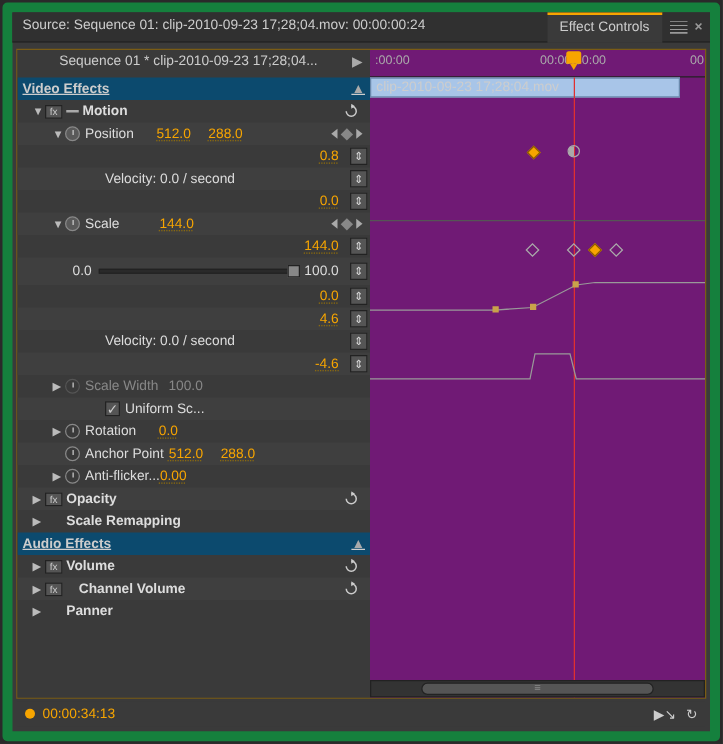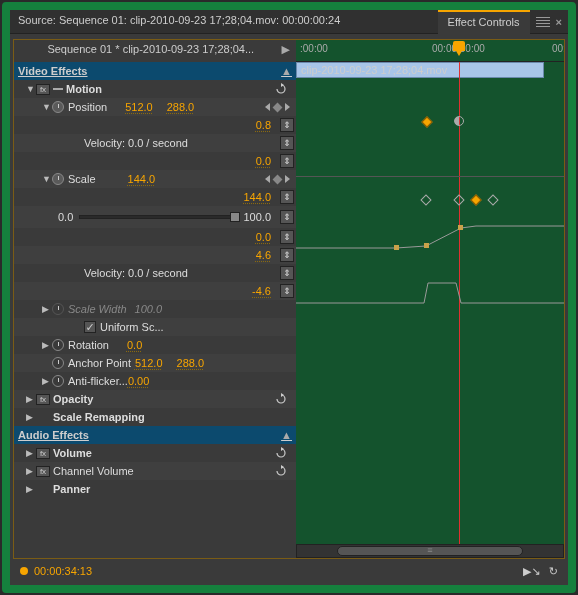--- a/index.html
+++ b/index.html
@@ -13,21 +13,21 @@
   .tab-icons { display: flex; align-items: center; padding: 0 6px; gap: 6px; background: #303030; border-bottom: 1px solid #222;}
   .menu-lines { width: 14px; height: 10px; background: repeating-linear-gradient(#999,#999 1px,transparent 1px,transparent 3px); }
   .x-close { color:#999; font-weight:bold; }
 
   
   .gold-frame { position:absolute; left:3px; right:3px; top:29px; bottom:26px; border:1px solid #7a5c15; pointer-events:none; }
 
   
   .content { position: absolute; left: 4px; right: 4px; top: 30px; bottom: 27px; display: flex; }
   .left-pane { width: 282px; background:#3a3a3a; display:flex; flex-direction:column; overflow:hidden;}
-  .right-pane { flex:1; position:relative; background:#14532d; overflow:hidden;text-decoration:underline;}
+  .right-pane { flex:1; position:relative; background:#701a75; overflow:hidden;text-decoration:underline;}
 
   .seq-row { height:22px; padding:3px 6px; color:#bbb; white-space:nowrap; overflow:hidden;text-align:center; }
 
   .section-head { height:18px; background:#0c4a6e; display:flex; align-items:center; padding:0 4px; font-weight:bold; position:relative;text-decoration:underline;}
   .section-head .arrow { margin-left:auto; color:#aaa; }
   
   .prop-row { height:18px; display:flex; align-items:center; padding:0 2px; position:relative; }
   .prop-row.alt { background:#3f3f3f; }
   .indent1 { padding-left:12px; }
   .indent2 { padding-left:28px; }
@@ -36,21 +36,21 @@
 
   .twisty { width:10px; color:#bbb; font-size:9px; display:inline-block;}
   .fx-badge { display:inline-flex; align-items:center; justify-content:center; width:14px; height:11px; background:#555; border:1px solid #222; font-size:8px; color:#ccc; margin-right:3px;}
   .fx-line { display:inline-block; width:10px; height:6px; margin-right:3px; position:relative;}
   .fx-line::before{content:"";position:absolute;left:0;right:0;top:2px;height:2px;background:#aaa;}
   .stopwatch { width:12px; height:12px; border:1px solid #888; border-radius:50%; display:inline-block; position:relative; margin-right:4px; background:#3a3a3a;}
   .stopwatch.on{ background:#5a5a5a;}
   .stopwatch::after{content:"";position:absolute;left:5px;top:2px;width:1px;height:4px;background:#ccc;}
   .label { color:#ddd; }
   .hot { color:#f7a500; text-decoration: underline dotted #8a6a10; text-underline-offset:2px;}
-  .dim { color:#888;font-style:italic; }
+  .dim { color:#888; }
   .reset { margin-left:auto; margin-right:6px; width:14px; text-align:center;}
   .reset svg{display:block;}
 
   .kf-nav { margin-left:auto; margin-right:4px; display:flex; align-items:center; gap:2px;}
   .tri { width:0;height:0;border-top:4px solid transparent;border-bottom:4px solid transparent;}
   .tri-l{border-right:5px solid #aaa;}
   .tri-r{border-left:5px solid #aaa;}
   .dia { width:7px;height:7px;background:#aaa;transform:rotate(45deg);margin:0 2px;}
   .dia.gray{background:#888;}
 
@@ -259,21 +259,21 @@
         <span class="reset">
           <svg width="14" height="12" viewBox="0 0 14 12">
               <path d="M7 2 A4 4 0 1 1 3 6" fill="none" stroke="#ccc" stroke-width="1.2"></path>
               <path d="M7 0 L7 4 L10 2 Z" fill="#ccc"></path>
             </svg>
         </span>
       </div>
       <div class="prop-row indent1 alt">
         <span class="twisty">▶</span>
         <span class="fx-badge">fx</span>
-        <span class="label" style="font-weight:normal;">Channel Volume</span>
+        <span class="label" style="font-weight:bold;margin-left:10px;">Channel Volume</span>
         <span class="reset">
           <svg width="14" height="12" viewBox="0 0 14 12">
               <path d="M7 2 A4 4 0 1 1 3 6" fill="none" stroke="#ccc" stroke-width="1.2"></path>
               <path d="M7 0 L7 4 L10 2 Z" fill="#ccc"></path>
             </svg>
         </span>
       </div>
       <div class="prop-row indent1">
         <span class="twisty">▶</span>
         <span class="fx-badge" style="visibility:hidden;">fx</span>

